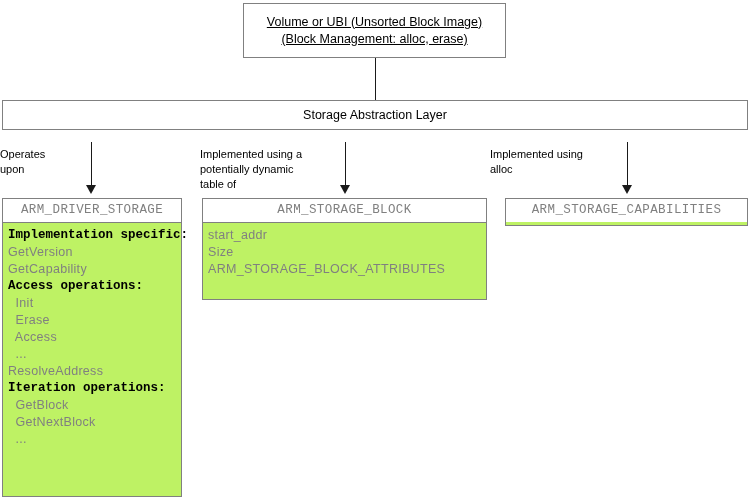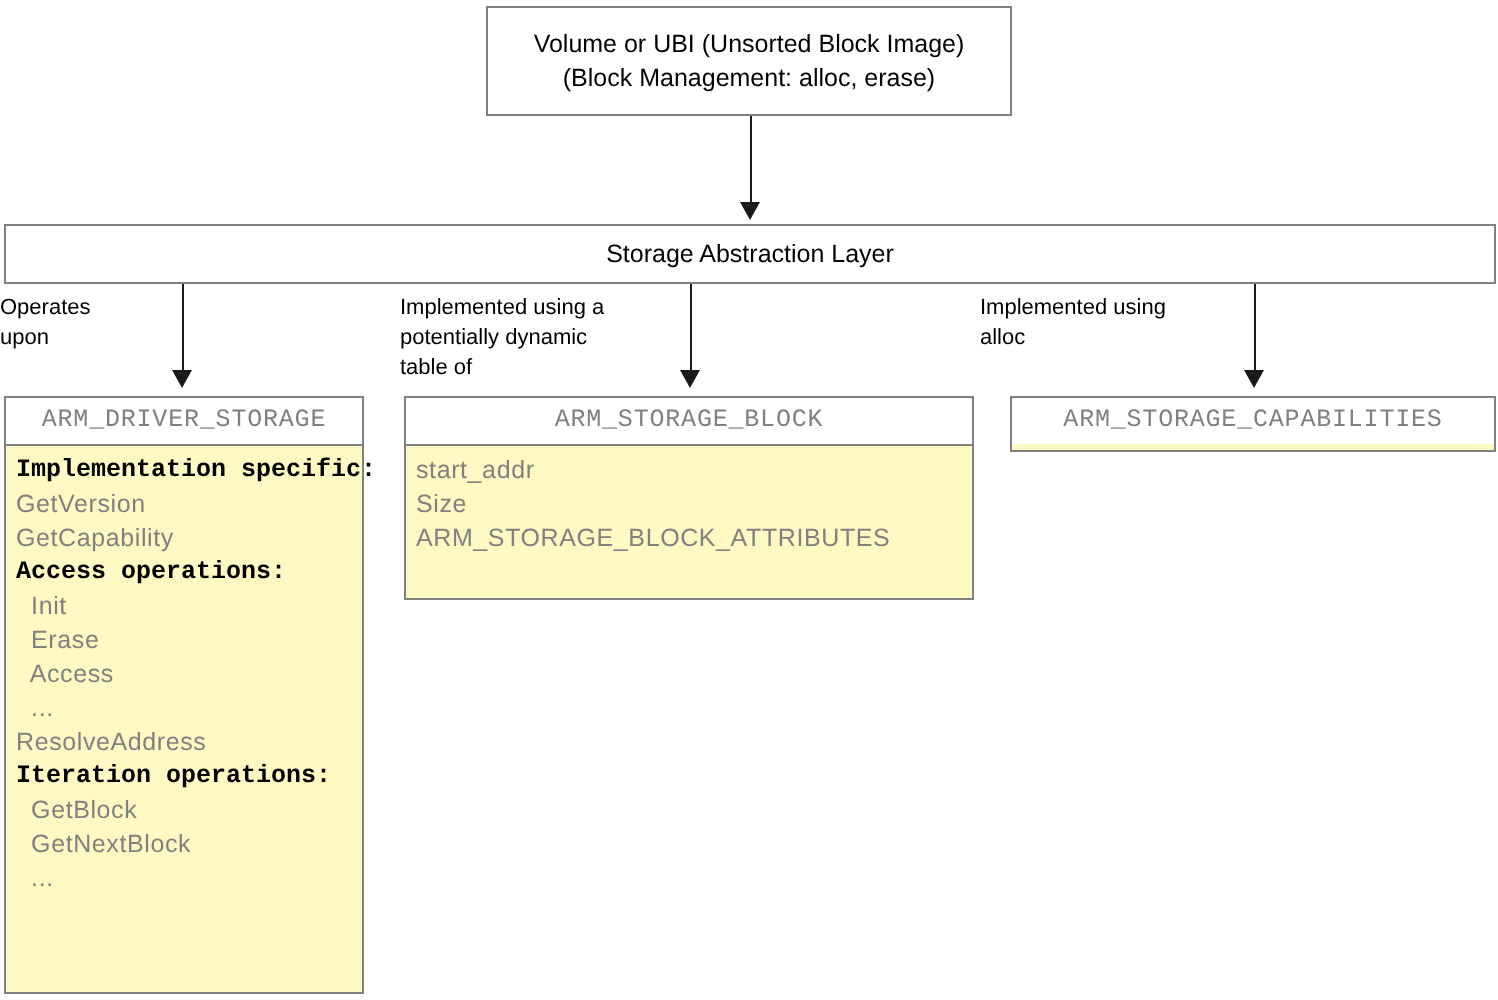--- a/index.html
+++ b/index.html
@@ -38,42 +38,43 @@
     display: flex;
     flex-direction: column;
     align-items: center;
     justify-content: center;
   }
   #volume-box .line {
     font-size: 12.5px;
     color: #000000;
     line-height: 17px;
     white-space: nowrap;
+    text-decoration: underline;
   }
 
   
   #sal-box {
     left: 2px;
-    top: 112px;
+    top: 100px;
     width: 746px;
     height: 30px;
     display: flex;
     align-items: center;
     justify-content: center;
   }
   #sal-box .line {
     font-size: 12.5px;
     color: #000000;
   }
 
   
   .classbox {
     position: absolute;
     box-sizing: border-box;
-    background: #fef9c3;
+    background: #bef264;
     border: 1px solid #808080;
   }
   .classbox .hdr {
     box-sizing: border-box;
     border-bottom: 1px solid #808080;
     text-align: center;
     font-family: "Liberation Mono", monospace;
     font-size: 12.5px;
     color: #808080;
     letter-spacing: 0.4px;

